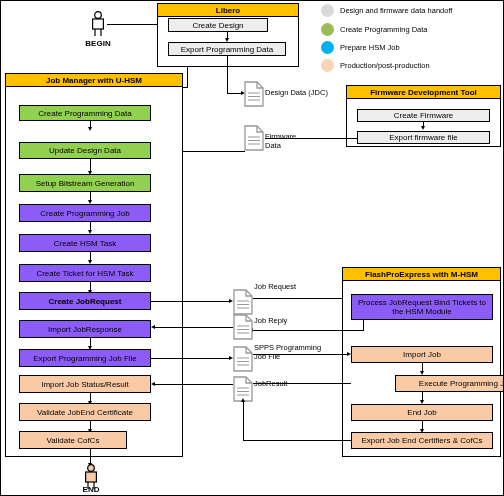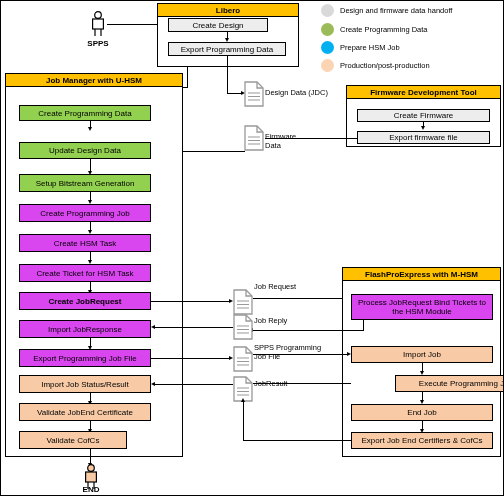--- a/index.html
+++ b/index.html
@@ -48,21 +48,21 @@
     text-align:center;
     font-size:8px;
     color:#000;
     line-height:9px;
     white-space:nowrap;
     overflow:hidden;
   }
   .node.multi{white-space:normal;line-height:9.5px;}
   .n-gray{background:#EDEDED;}
   .n-green{background:#92D050;}
-  .n-blue{background:#d946ef;}
+  .n-blue{background:#8b5cf6;}
   .n-peach{background:#F8CBA6;}
 
   .line{position:absolute;background:#000;}
   .hline{height:1px;}
   .vline{width:1px;}
 
   .arrow{
     position:absolute;
     width:0;height:0;
     border-style:solid;
@@ -139,21 +139,21 @@
   </div>
 
   <div class="person" style="left:88px;top:10px;">
     <svg width="18" height="26" viewBox="0 0 18 26">
       <circle cx="9" cy="4" r="3.3" fill="#ffffff" stroke="#000" stroke-width="1.2"></circle>
       <rect x="3.6" y="8" width="10.8" height="10" fill="#ffffff" stroke="#000" stroke-width="1.2"></rect>
       <line x1="6" y1="18" x2="6" y2="25" stroke="#000" stroke-width="1.2"></line>
       <line x1="12" y1="18" x2="12" y2="25" stroke="#000" stroke-width="1.2"></line>
     </svg>
   </div>
-  <div class="person-label" style="left:78px;top:38px;width:38px;">SPPS</div>
+  <div class="person-label" style="left:78px;top:38px;width:38px;">BEGIN</div>
 
   <div class="line hline" style="left:106px;top:23px;width:60px;"></div>
   <div class="arrow arr-right" style="left:166px;top:20.5px;"></div>
 
   <div class="panel" style="left:156px;top:2px;width:142px;height:64px;">
     <div class="panel-title">Libero</div>
   </div>
   <div class="node n-gray" style="left:167px;top:17px;width:100px;height:14px;">Create Design</div>
   <div class="node n-gray" style="left:167px;top:41px;width:118px;height:14px;">Export Programming Data</div>
 

